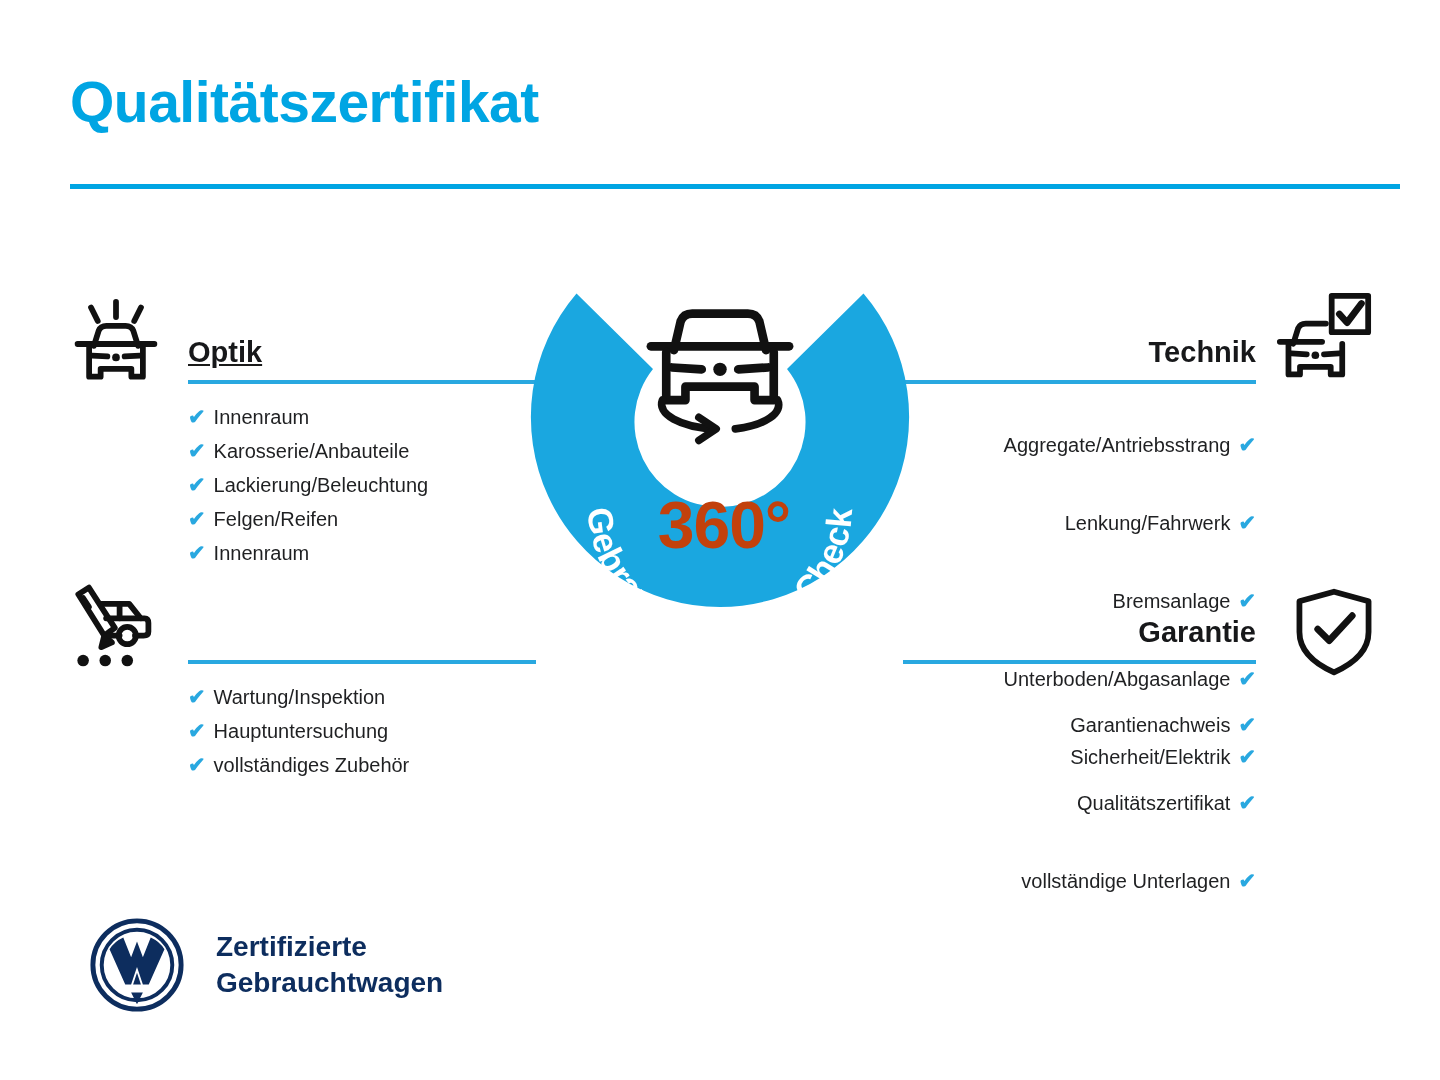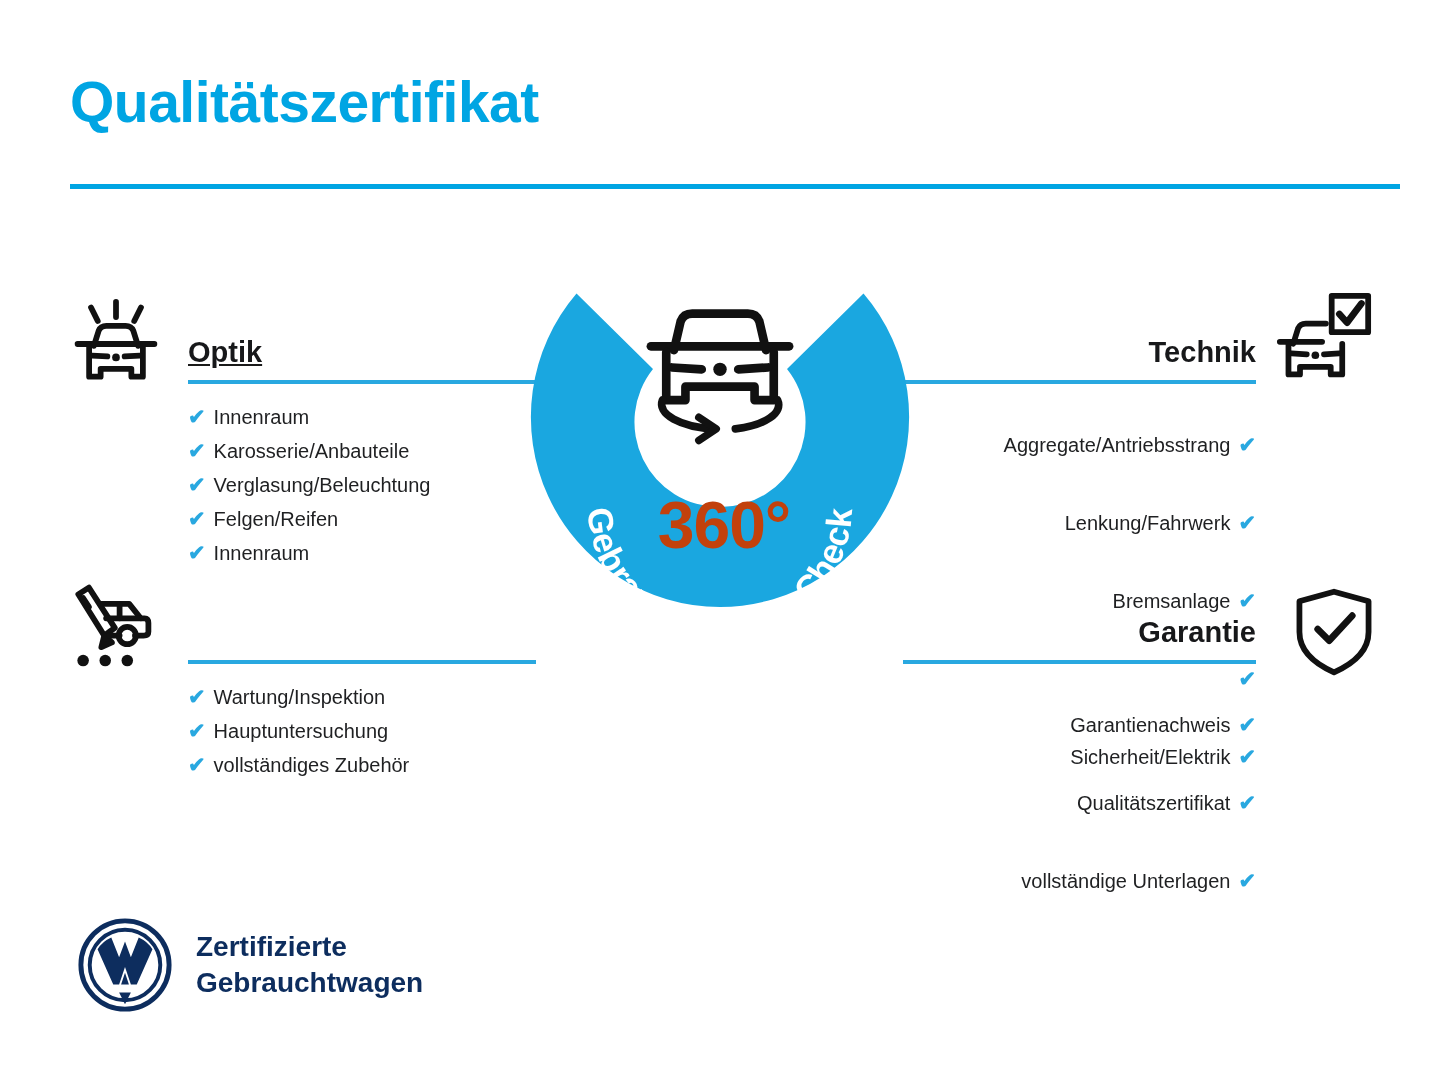--- a/index.html
+++ b/index.html
@@ -108,24 +108,25 @@
     text-align: center;
     font-size: 66px;
     font-weight: bold;
     color: #c2410c;
     letter-spacing: -1px;
   }
 
   
   #footer-logo {
     position: absolute;
-    left: 76px;
+    left: 88px;
     top: 916px;
     display: flex;
     align-items: center;
+    gap: 8px;
   }
   #vw-mark { width: 98px; height: 98px; flex: none; }
   #logo-text {
     margin-left: 22px;
     font-size: 28px;
     font-weight: bold;
     color: #0d2d5e;
     line-height: 1.28;
     white-space: pre-line;
   }
@@ -158,21 +159,21 @@
     <div class="item">
         <span class="check">✔</span>
         <span>Innenraum</span>
       </div>
     <div class="item">
         <span class="check">✔</span>
         <span>Karosserie/Anbauteile</span>
       </div>
     <div class="item">
         <span class="check">✔</span>
-        <span>Verglasung/Beleuchtung</span>
+        <span>Lackierung/Beleuchtung</span>
       </div>
     <div class="item">
         <span class="check">✔</span>
         <span>Felgen/Reifen</span>
       </div>
     <div class="item">
         <span class="check">✔</span>
         <span>Innenraum</span>
       </div>
   </div>
@@ -237,20 +238,21 @@
       </div>
     <div class="item">
         <span>Lenkung/Fahrwerk</span>
         <span class="check">✔</span>
       </div>
     <div class="item">
         <span>Bremsanlage</span>
         <span class="check">✔</span>
       </div>
     <div class="item">
+        <span>Unterboden/Abgasanlage</span>
         <span class="check">✔</span>
       </div>
     <div class="item">
         <span>Sicherheit/Elektrik</span>
         <span class="check">✔</span>
       </div>
   </div>
 </div>
 
 <div class="sec-icon" style="left:1286px; top:584px;">

